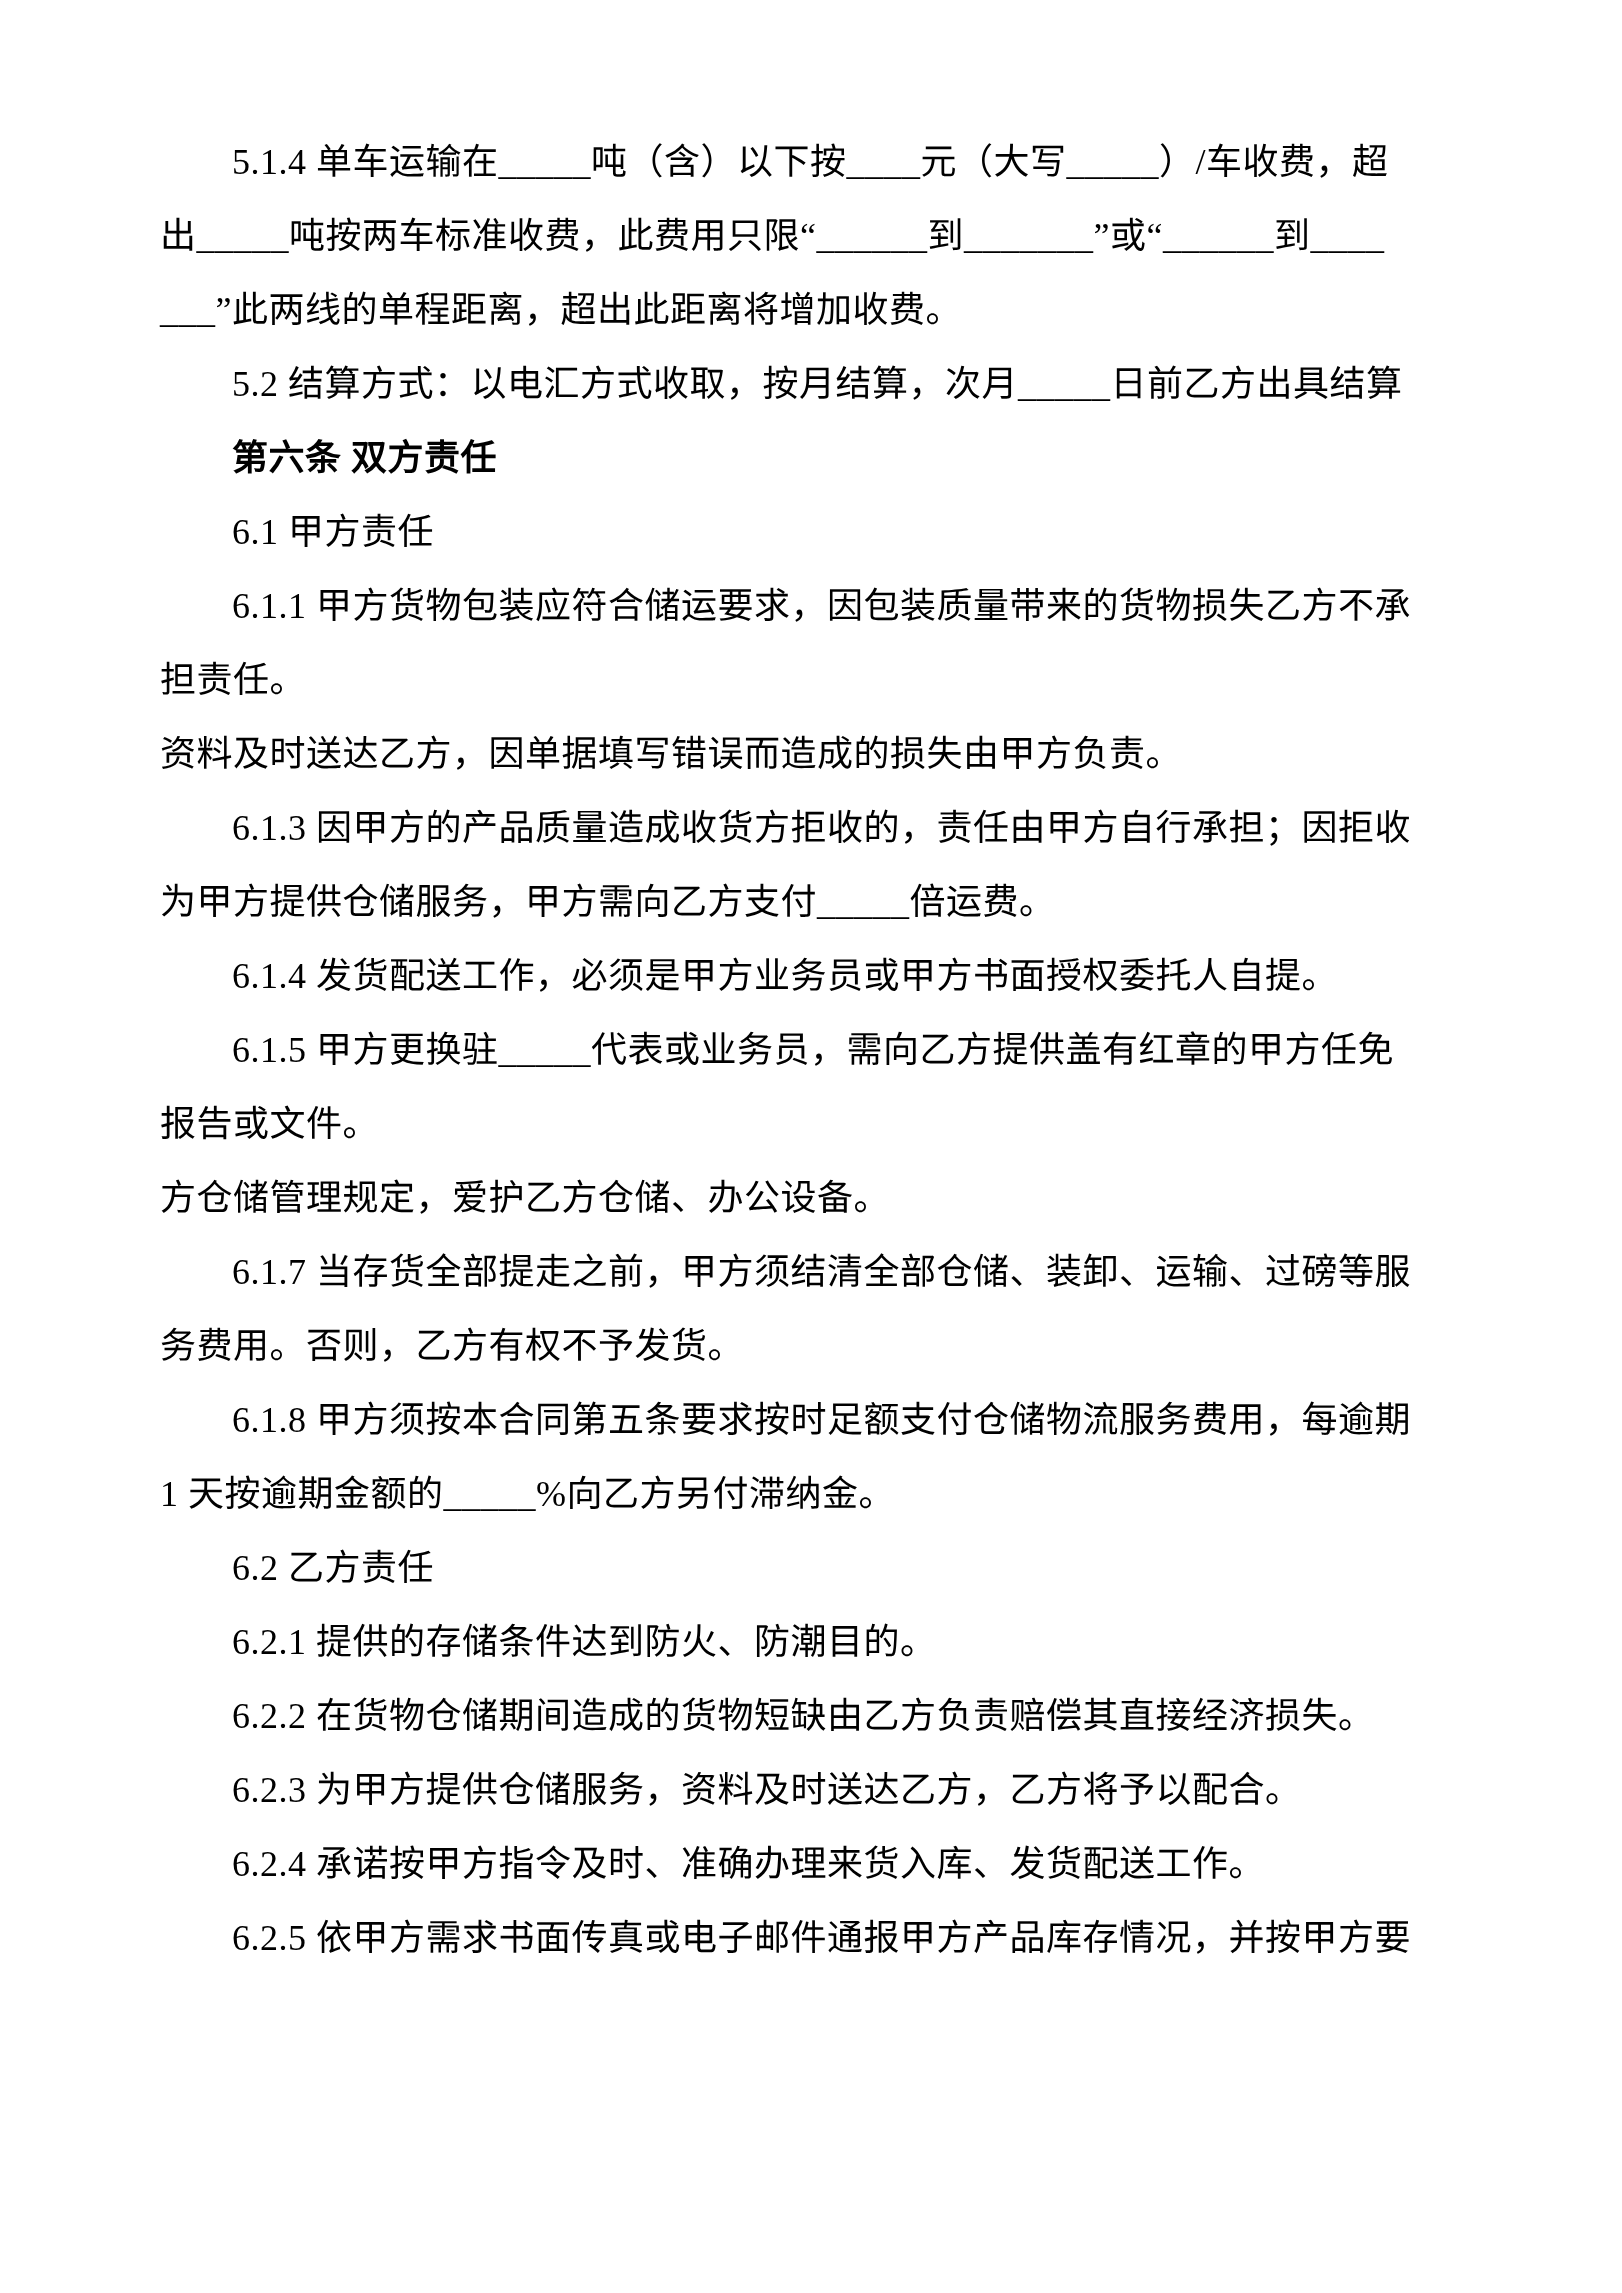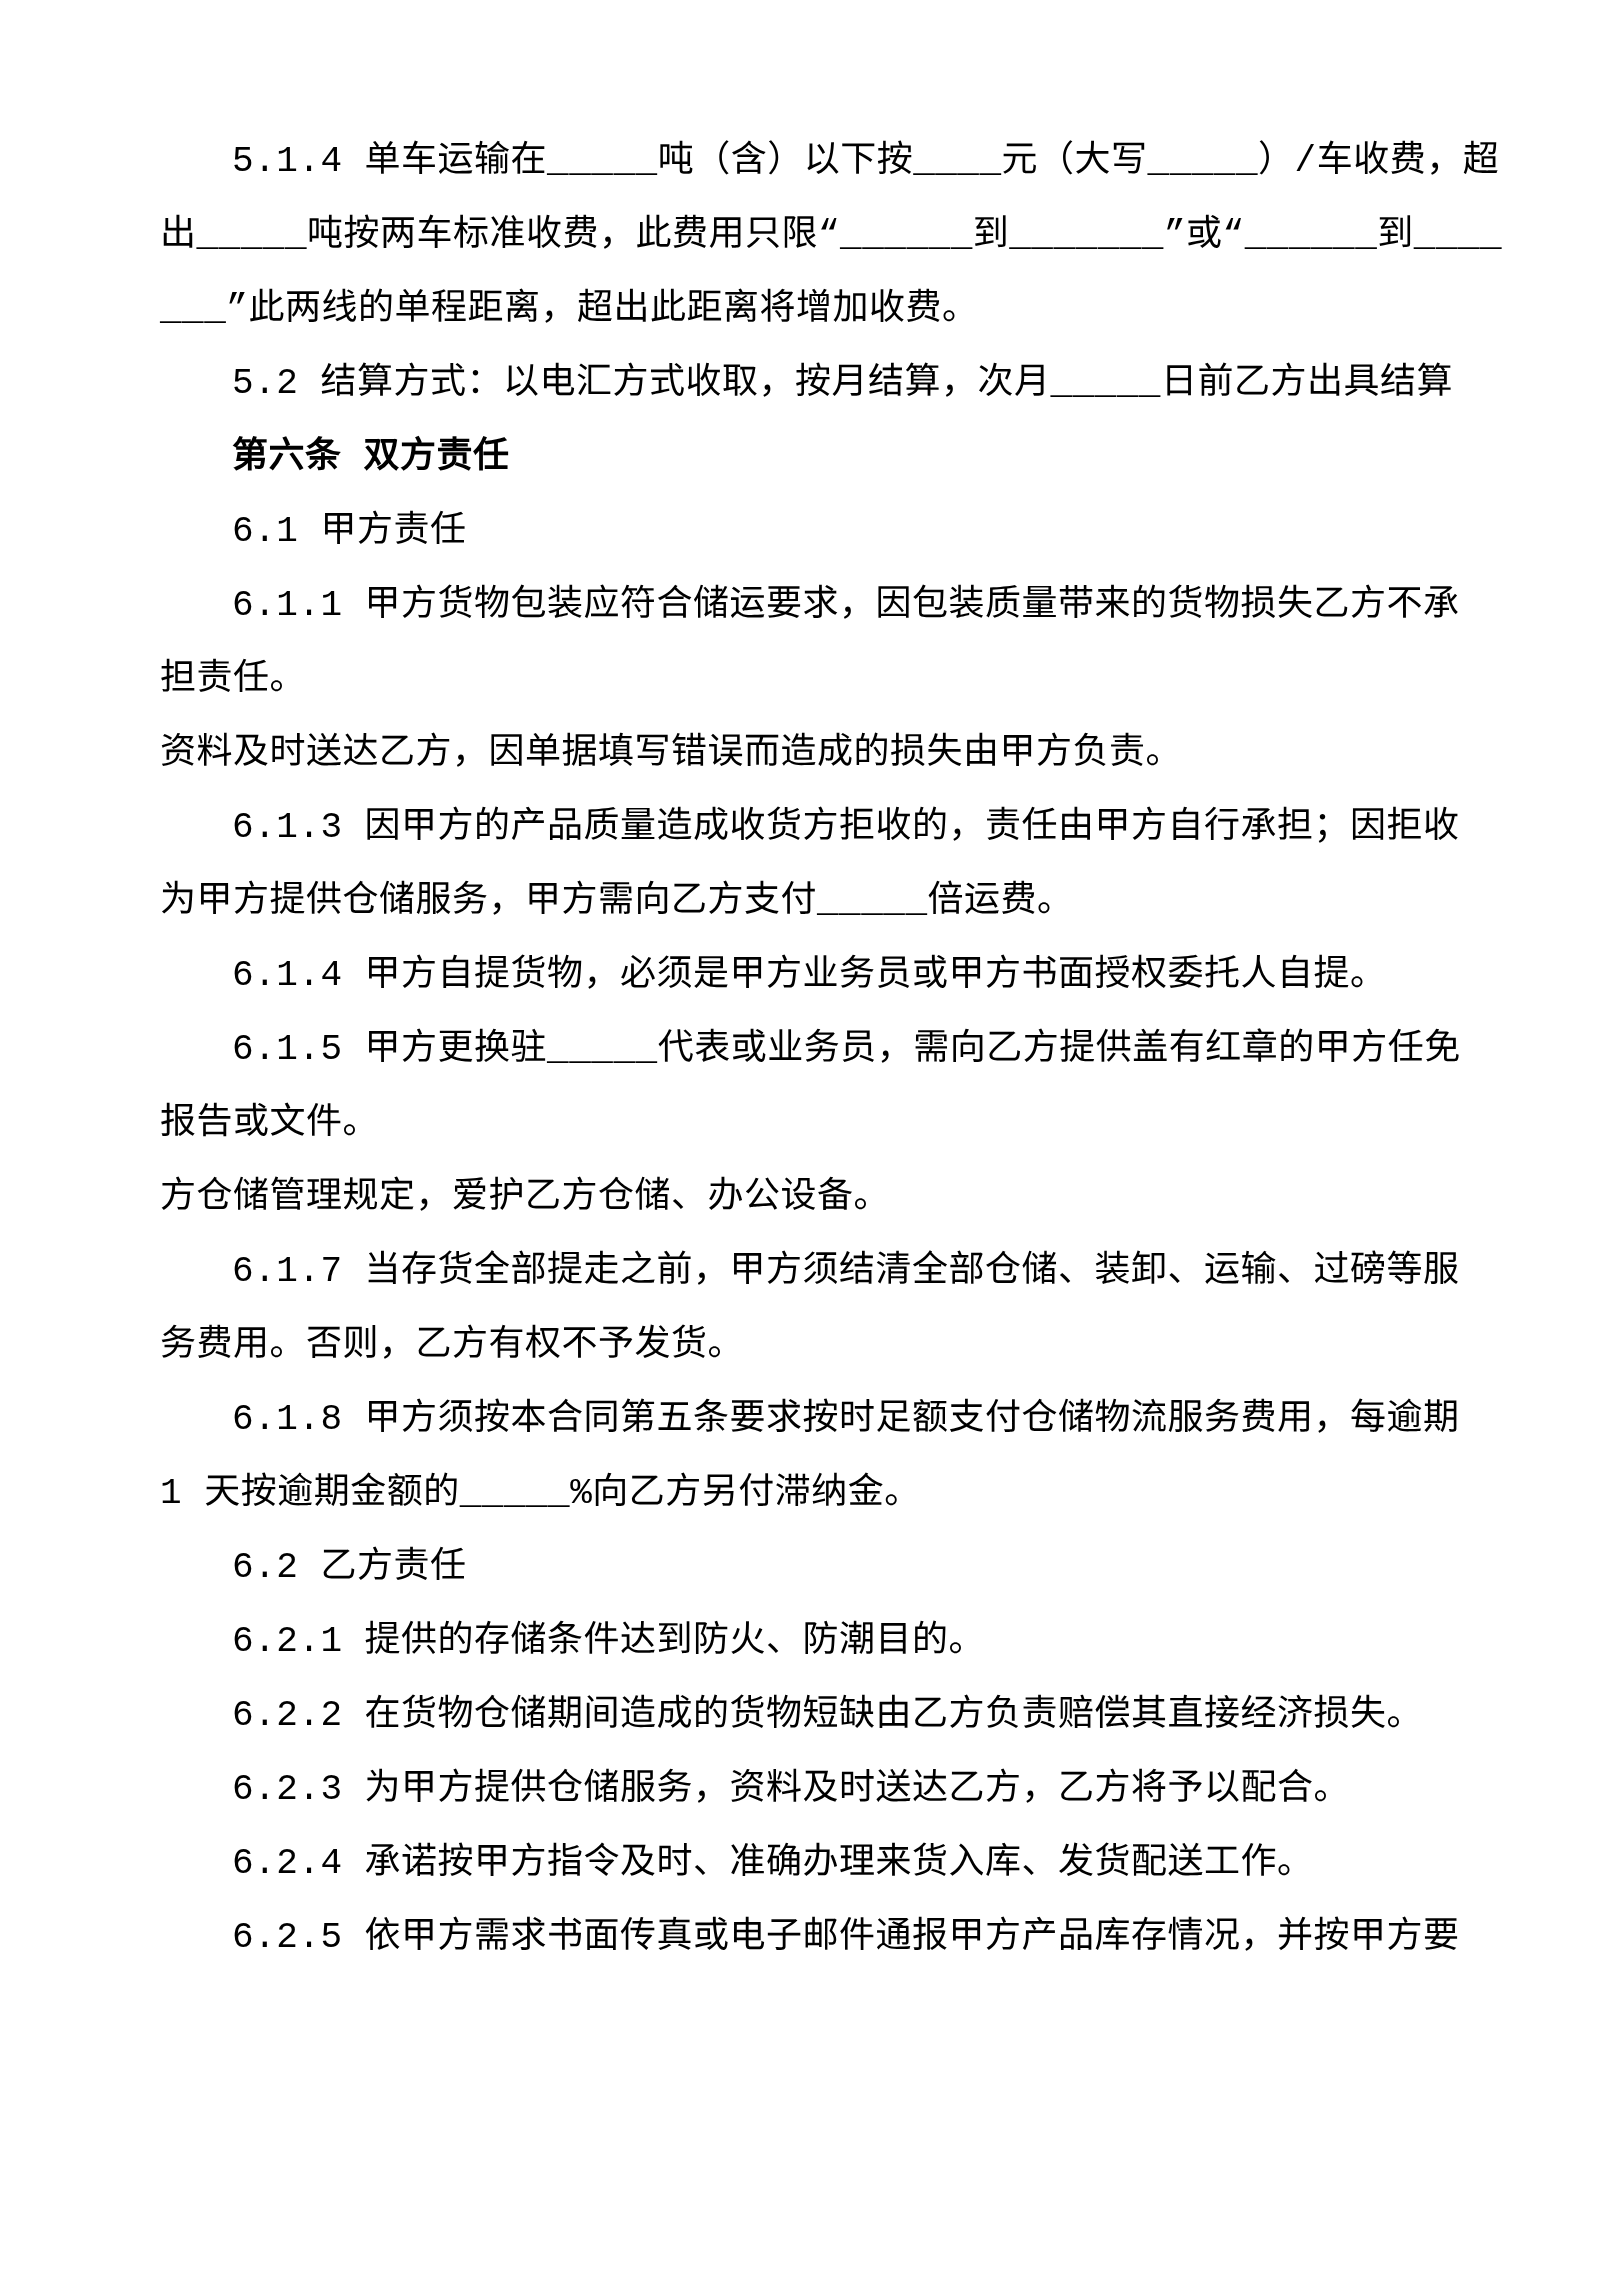--- a/index.html
+++ b/index.html
@@ -16,21 +16,20 @@
     color: #000000;
     padding: 125px 156px 0 160px;
     font-family: "Liberation Serif", "DejaVu Serif", serif;
     font-size: 36px;
     line-height: 74px;
     overflow: hidden;
   }
   .line {
     white-space: nowrap;
     letter-spacing: 0.5px;
-    font-family: Liberation Mono, monospace;
   }
   .line.indent {
     text-indent: 2em;
   }
   .line.bold {
     font-weight: bold;
   }
 </style>
 </head>
 <body>
@@ -41,21 +40,21 @@
       <div class="line">出_____吨按两车标准收费，此费用只限“______到_______”或“______到____</div>
       <div class="line">___”此两线的单程距离，超出此距离将增加收费。</div>
       <div class="line indent">5.2  结算方式：以电汇方式收取，按月结算，次月_____日前乙方出具结算</div>
       <div class="line indent bold">第六条 双方责任</div>
       <div class="line indent">6.1  甲方责任</div>
       <div class="line indent">6.1.1 甲方货物包装应符合储运要求，因包装质量带来的货物损失乙方不承</div>
       <div class="line">担责任。</div>
       <div class="line">资料及时送达乙方，因单据填写错误而造成的损失由甲方负责。</div>
       <div class="line indent">6.1.3 因甲方的产品质量造成收货方拒收的，责任由甲方自行承担；因拒收</div>
       <div class="line">为甲方提供仓储服务，甲方需向乙方支付_____倍运费。</div>
-      <div class="line indent">6.1.4 甲方自提货物，必须是甲方业务员或甲方书面授权委托人自提。</div>
+      <div class="line indent">6.1.4 发货配送工作，必须是甲方业务员或甲方书面授权委托人自提。</div>
       <div class="line indent">6.1.5 甲方更换驻_____代表或业务员，需向乙方提供盖有红章的甲方任免</div>
       <div class="line">报告或文件。</div>
       <div class="line">方仓储管理规定，爱护乙方仓储、办公设备。</div>
       <div class="line indent">6.1.7 当存货全部提走之前，甲方须结清全部仓储、装卸、运输、过磅等服</div>
       <div class="line">务费用。否则，乙方有权不予发货。</div>
       <div class="line indent">6.1.8 甲方须按本合同第五条要求按时足额支付仓储物流服务费用，每逾期</div>
       <div class="line">1 天按逾期金额的_____%向乙方另付滞纳金。</div>
       <div class="line indent">6.2  乙方责任</div>
       <div class="line indent">6.2.1 提供的存储条件达到防火、防潮目的。</div>
       <div class="line indent">6.2.2 在货物仓储期间造成的货物短缺由乙方负责赔偿其直接经济损失。</div>

